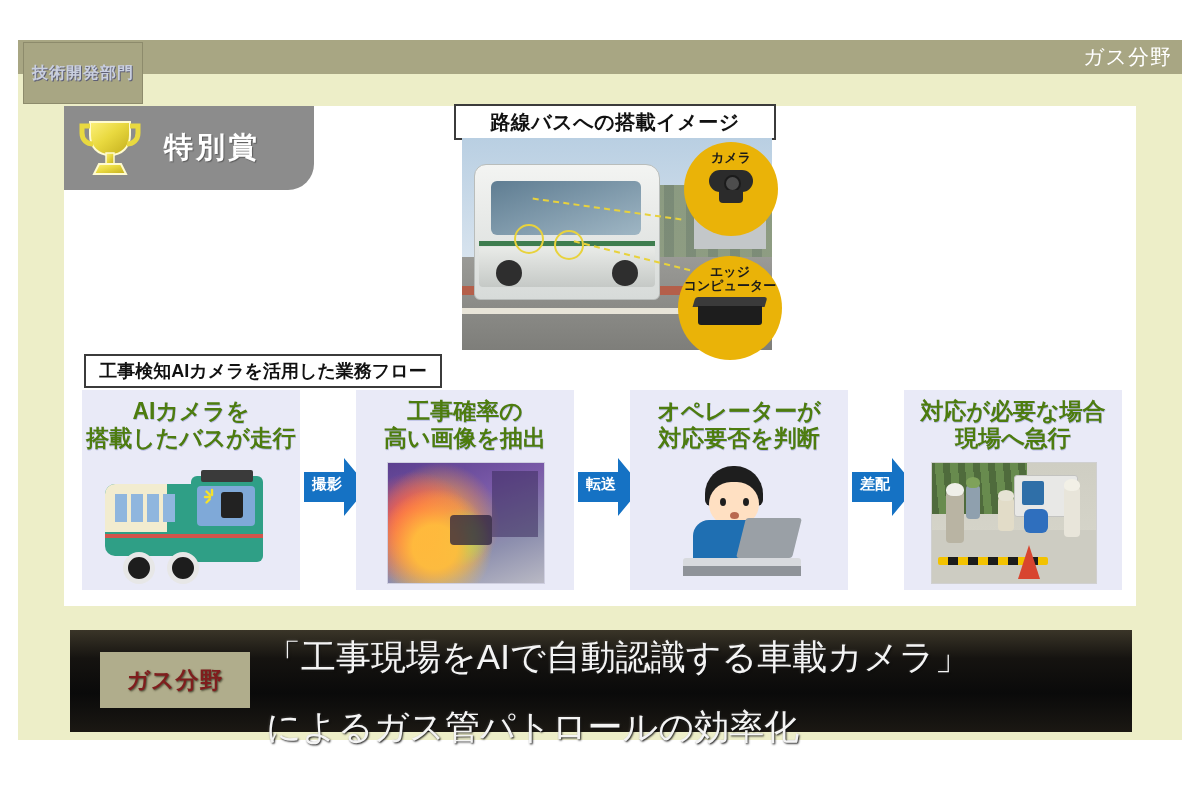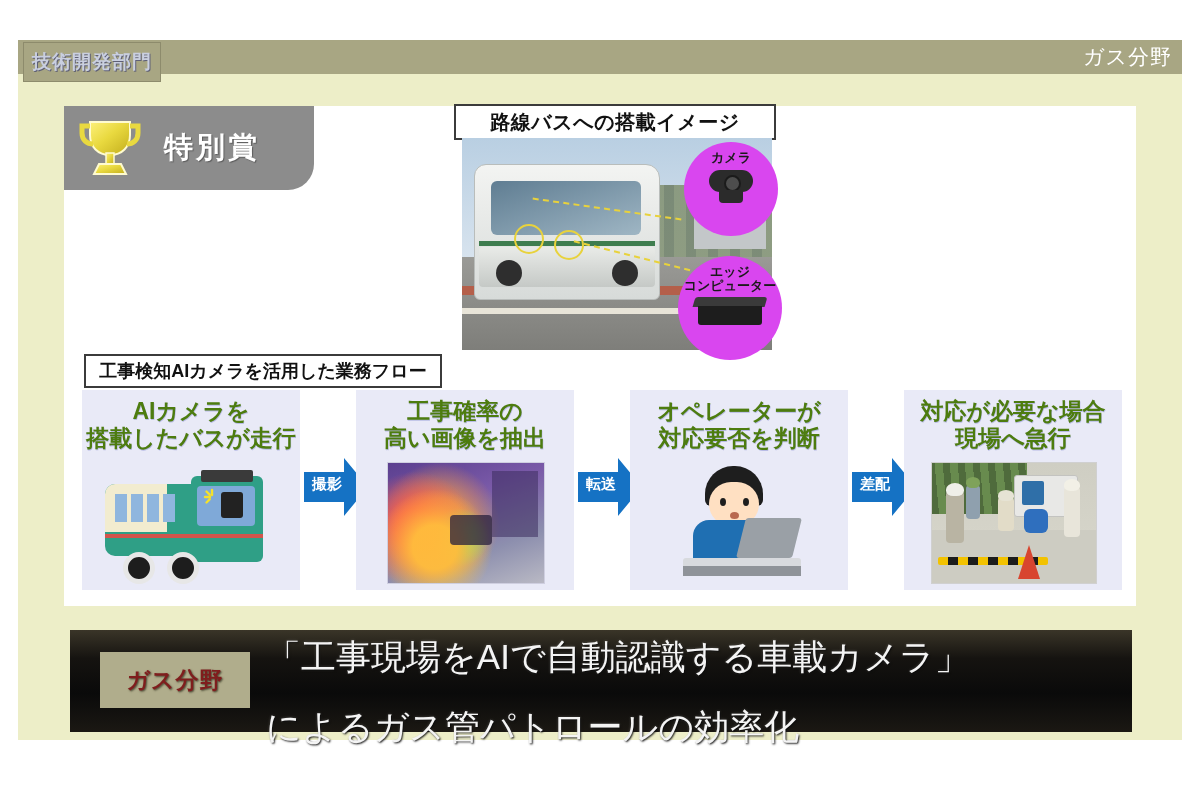--- a/index.html
+++ b/index.html
@@ -11,26 +11,26 @@
     position:absolute;left:18px;top:40px;width:1164px;height:700px;
     background:#edeec8;
   }
   
   .header-bar{
     position:absolute;left:0;top:0;width:1164px;height:34px;
     background:#a8a683;
   }
   .dept-tag{
     position:absolute;left:5px;top:2px;height:30px;
-    padding:4px 8px;
+    padding:15px 8px;
     display:flex;align-items:center;
     background:#a8a683;
     border:1px solid #8d8b6c;
     color:#c9cfe0;
-    font-size:19px;font-weight:bold;letter-spacing:1px;
+    font-size:16px;font-weight:bold;letter-spacing:1px;
     text-shadow:1px 1px 0 #5f6075;
   }
   .ministry{
     position:absolute;right:10px;top:0;height:34px;
     display:flex;align-items:center;
     color:#ffffff;font-size:21px;letter-spacing:1px;
   }
   
   .card{
     position:absolute;left:46px;top:66px;width:1072px;height:500px;
@@ -87,21 +87,21 @@
   }
   .bus-wheel{position:absolute;width:26px;height:26px;border-radius:50%;
     background:#2e2e2e;top:122px;}
   .trees{position:absolute;right:0;top:22%;width:42%;height:34%;
     background:repeating-linear-gradient(90deg,#6d7d63 0 10px,#81906f 10px 22px);
     opacity:.85;}
   .bldg{position:absolute;right:6px;top:26%;width:72px;height:56px;background:#c3c7c9;}
   .dash-line{position:absolute;height:0;border-top:2px dashed #e8d23c;}
   .hl-circle{position:absolute;border:2px solid #e8d23c;border-radius:50%;}
   .callout{
-    position:absolute;border-radius:50%;background:#d946ef;
+    position:absolute;border-radius:50%;background:#eab308;
     display:flex;flex-direction:column;align-items:center;justify-content:flex-start;
   }
   .callout .ctext{
     font-size:13px;font-weight:bold;color:#1a1a1a;line-height:1.08;
     text-align:center;margin-top:9px;letter-spacing:0;
   }
   .cam-dev{
     width:62px;height:34px;margin-top:5px;position:relative;
   }
   .cam-body{position:absolute;left:9px;top:0;width:44px;height:22px;border-radius:11px;background:#2b2b2b;}

